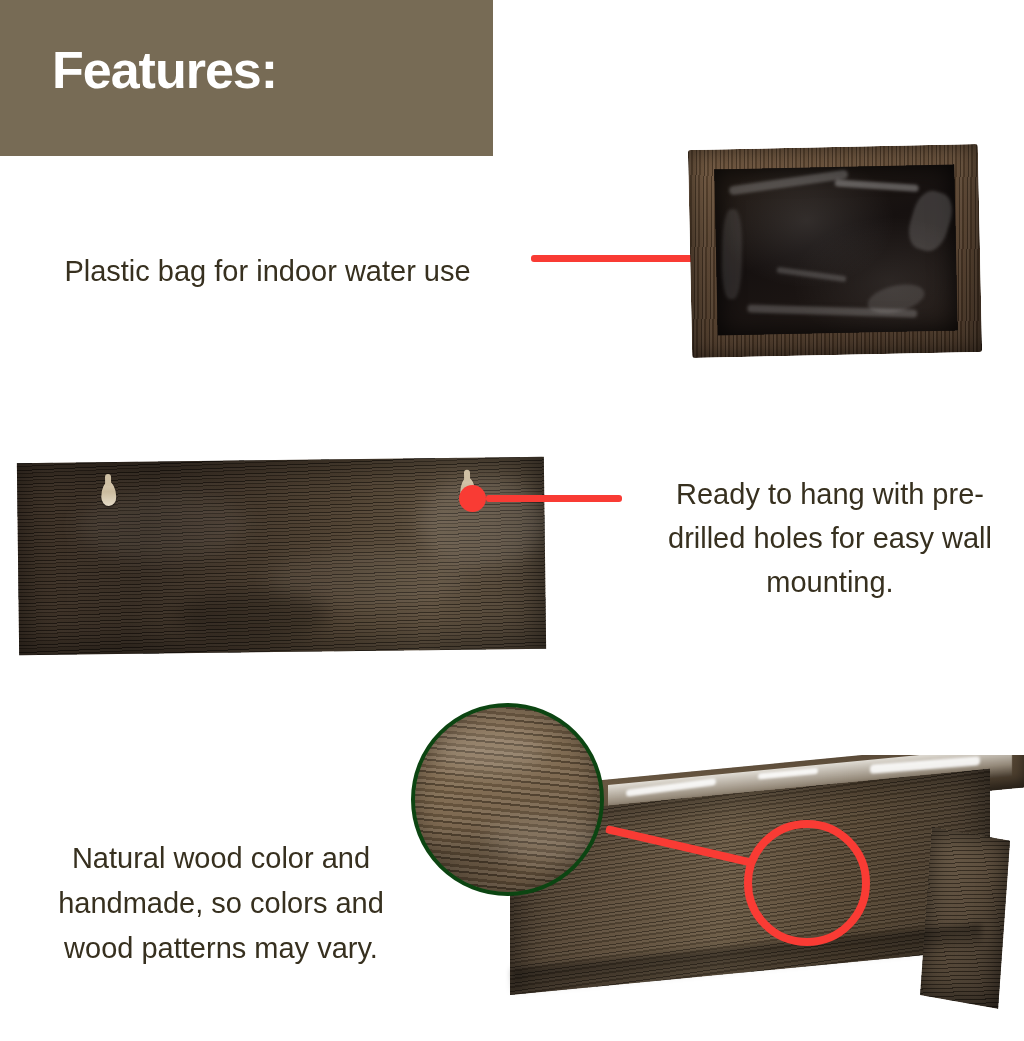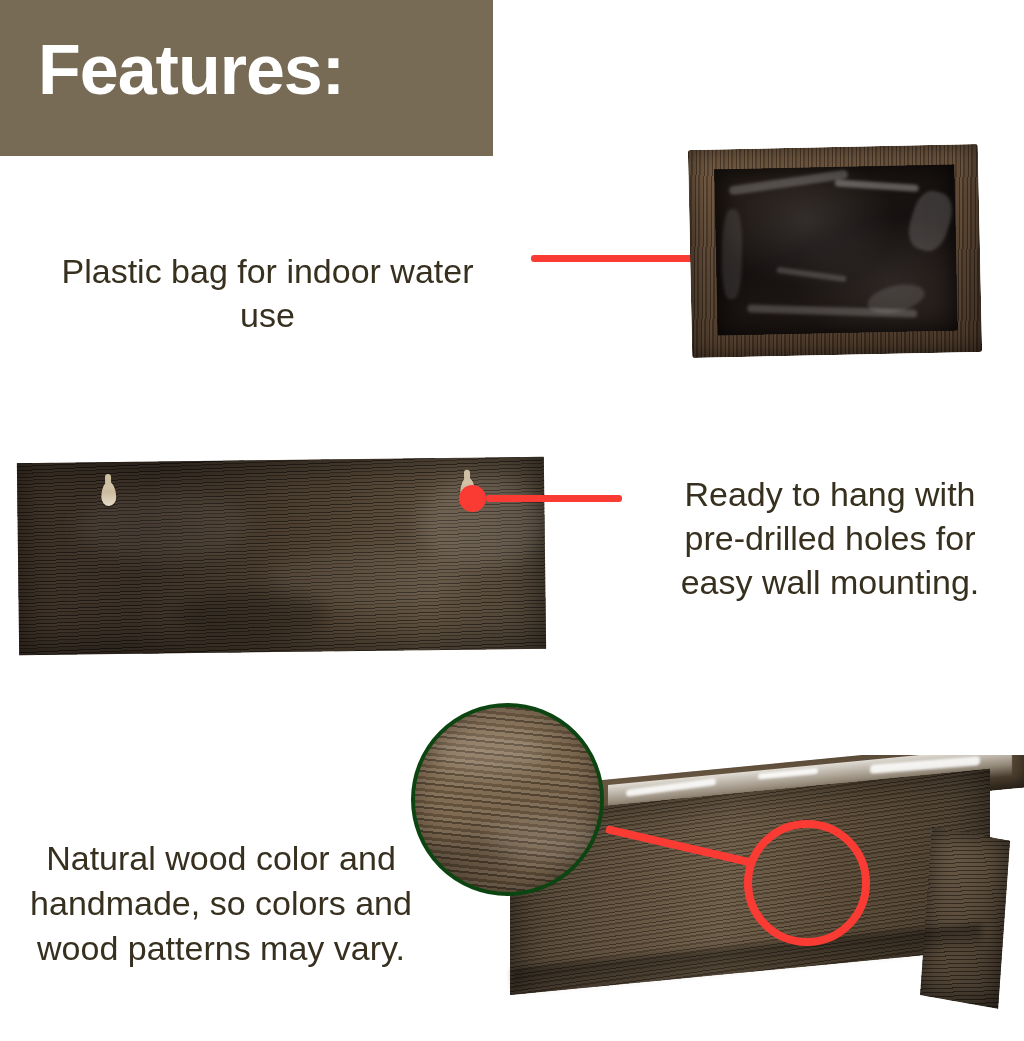--- a/index.html
+++ b/index.html
@@ -11,31 +11,31 @@
     position:relative;
   }
   #page{position:relative;width:1024px;height:1041px;overflow:hidden;background:#fff;}
 
   
   .banner{
     position:absolute;left:0;top:0;width:493px;height:156px;
     background:#776B55;
   }
   .banner-title{
-    position:absolute;left:38px;top:22px;
-    font-size:70px;line-height:96px;font-weight:bold;color:#ffffff;
+    position:absolute;left:52px;top:22px;
+    font-size:52px;line-height:96px;font-weight:bold;color:#ffffff;
     letter-spacing:-1px;
     font-family:"Liberation Sans",sans-serif;
   }
 
   
   .caption{
     position:absolute;
     color:#37301F;
-    font-size:34px;
+    font-size:29px;
     line-height:44px;
     font-family:"Liberation Sans",sans-serif;
     text-align:center;
     white-space:pre-line;
   }
 
   #cap-bag{left:30px;top:205px;width:475px;text-align:center;}
   #cap-bag .l1{display:block;}
   #cap-bag .l2{display:block;font-style:italic;}
 

